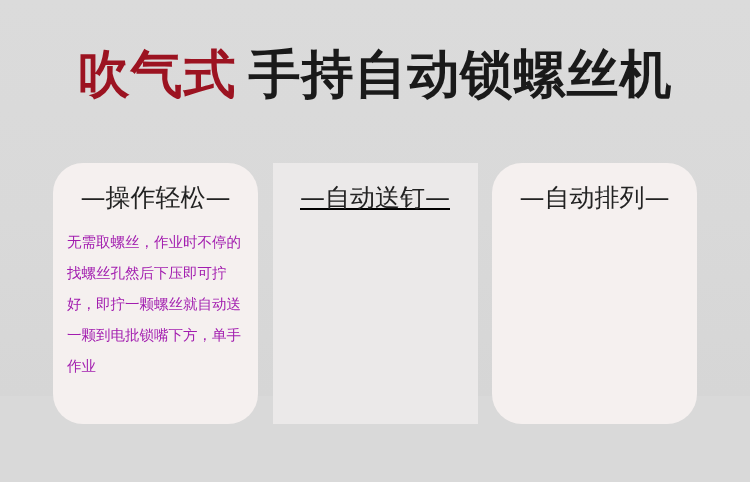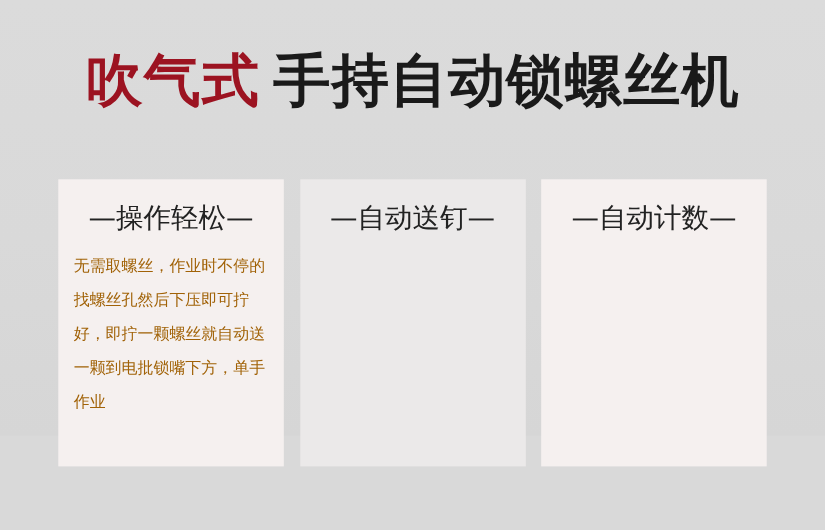--- a/index.html
+++ b/index.html
@@ -59,37 +59,39 @@
     width: 205px;
     height: 261px;
     box-sizing: border-box;
     padding: 16px 14px 0 14px;
     display: flex;
     flex-direction: column;
     align-items: center;
   }
   .card-warm {
     background: #f5f0ef;
+    border-radius: 30px;
   }
   .card-cool {
     background: #ebe9e9;
+    text-decoration: underline;
   }
   .card-heading {
     font-size: 25px;
     font-weight: 500;
     color: #222222;
     line-height: 1.15;
     letter-spacing: 0px;
     white-space: nowrap;
     margin-top: 5px;
     margin-bottom: 14px;
   }
   .card-body {
     font-size: 14.5px;
-    color: #a16207;
+    color: #a21caf;
     line-height: 31px;
     text-align: left;
     width: 100%;
     letter-spacing: 0px;
     word-break: break-all;
   }
 </style>
 </head>
 <body>
 
@@ -106,17 +108,17 @@
     <div class="card card-warm">
       <div class="card-heading">—操作轻松—</div>
       <div class="card-body">无需取螺丝，作业时不停的找螺丝孔然后下压即可拧好，即拧一颗螺丝就自动送一颗到电批锁嘴下方，单手作业</div>
     </div>
 
     <div class="card card-cool">
       <div class="card-heading">—自动送钉—</div>
     </div>
 
     <div class="card card-warm">
-      <div class="card-heading">—自动计数—</div>
+      <div class="card-heading">—自动排列—</div>
     </div>
 
   </div>
 </div>
 
 </body></html>

